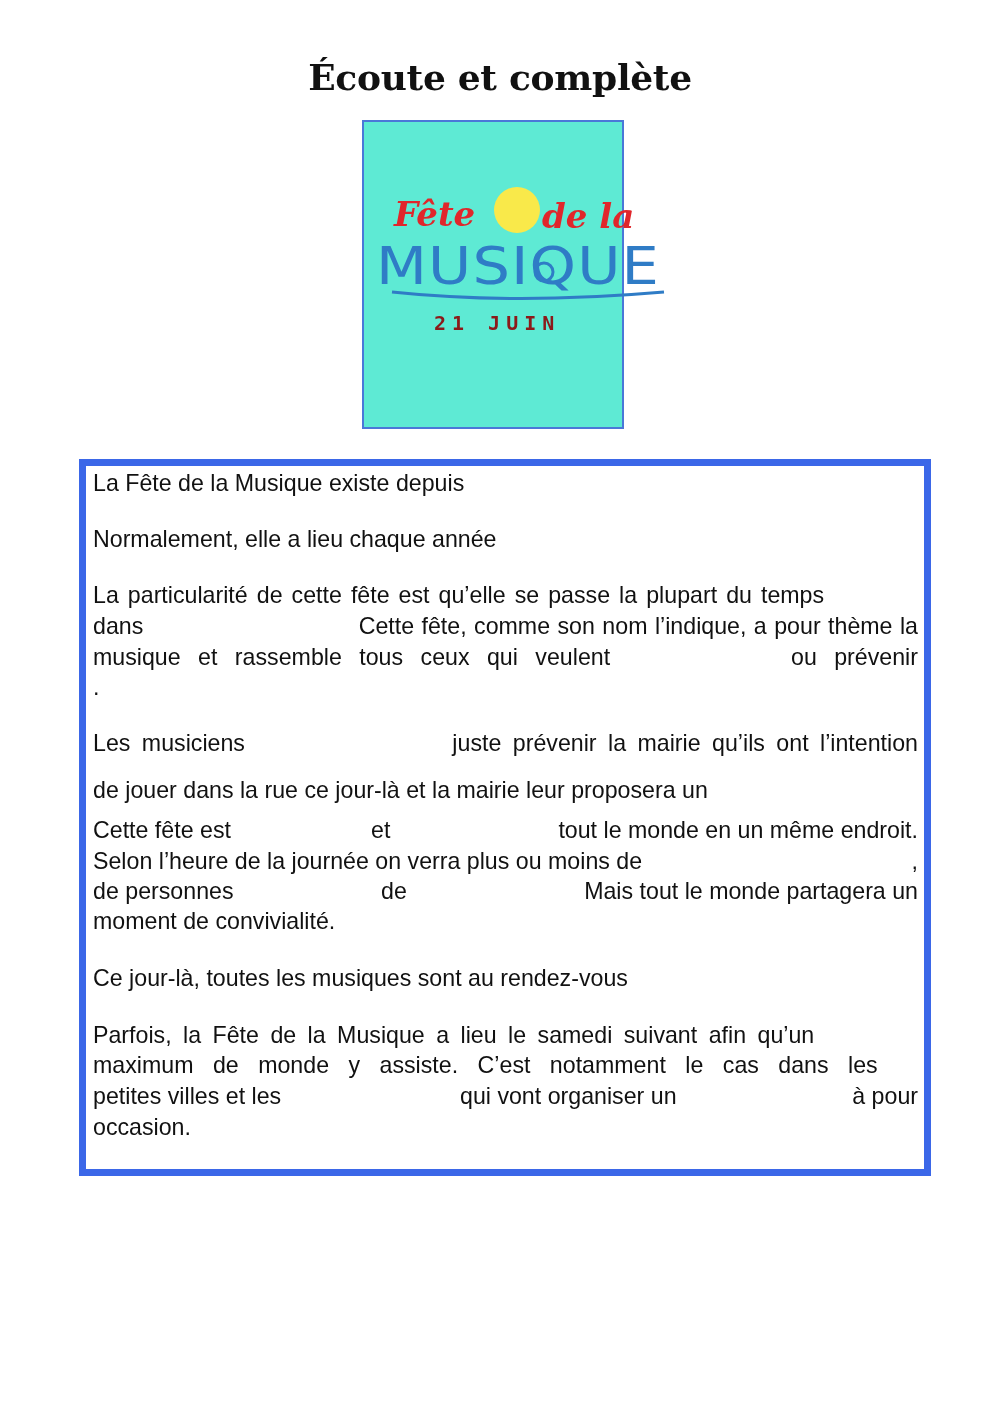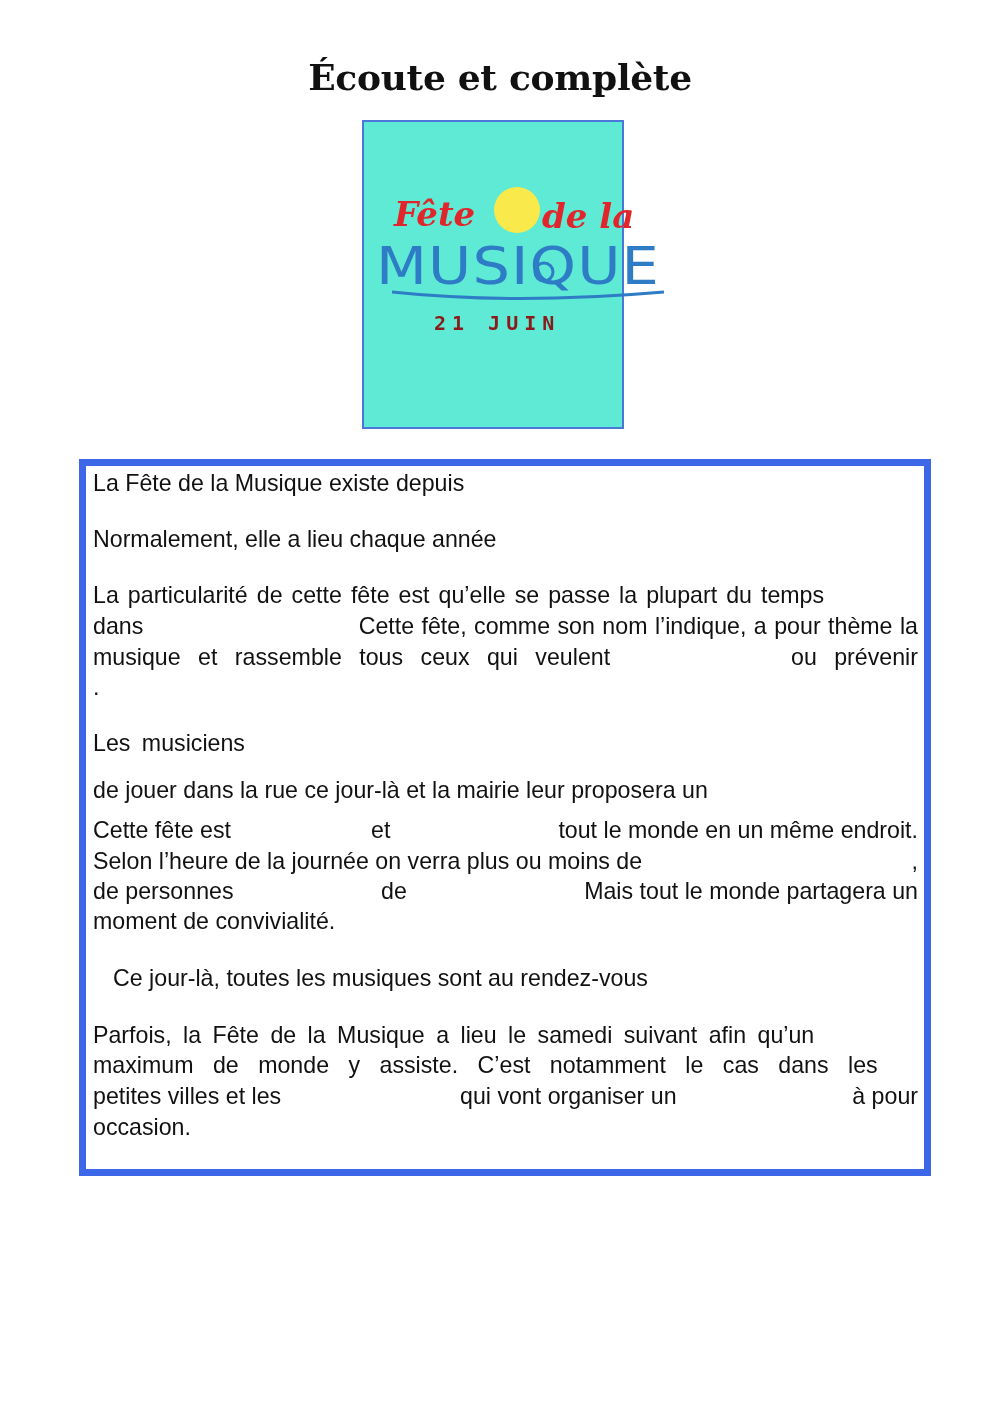--- a/index.html
+++ b/index.html
@@ -63,20 +63,21 @@
 <div class="line" style="top:642px;">
   <span class="seg" style="word-spacing:11px;">musique et rassemble tous ceux qui veulent</span>
   <span class="seg" style="position:absolute; right:0; word-spacing:11px;">ou prévenir</span>
 </div>
 <div class="line" style="top:672px;">
   <span>.</span>
 </div>
 
 <div class="line" style="top:728px;">
   <span class="seg" style="word-spacing:5px;">Les musiciens</span>
+  <span class="seg" style="position:absolute; right:0; word-spacing:5px;">juste prévenir la mairie qu’ils ont l’intention</span>
 </div>
 <div class="line" style="top:759px;margin-top:16px;">
   <span>de jouer dans la rue ce jour-là et la mairie leur proposera un</span>
 </div>
 
 <div class="line" style="top:815px;">
   <span class="seg">Cette fête est</span>
   <span class="seg" style="position:absolute; left:278px;">et</span>
   <span class="seg" style="position:absolute; right:0;">tout le monde en un même endroit.</span>
 </div>
@@ -86,21 +87,21 @@
 </div>
 <div class="line" style="top:876px;">
   <span class="seg">de personnes</span>
   <span class="seg" style="position:absolute; left:288px;">de</span>
   <span class="seg" style="position:absolute; right:0;">Mais tout le monde partagera un</span>
 </div>
 <div class="line" style="top:906px;">
   <span>moment de convivialité.</span>
 </div>
 
-<div class="line" style="top:963px;margin-left:20px;">
+<div class="line" style="top:963px;">
   <span>Ce jour-là, toutes les musiques sont au rendez-vous</span>
 </div>
 
 <div class="line" style="top:1020px; word-spacing:5px;">
   <span>Parfois, la Fête de la Musique a lieu le samedi suivant afin qu’un</span>
 </div>
 <div class="line" style="top:1050px; word-spacing:13px;">
   <span>maximum de monde y assiste. C’est notamment le cas dans les</span>
 </div>
 <div class="line" style="top:1081px;">

